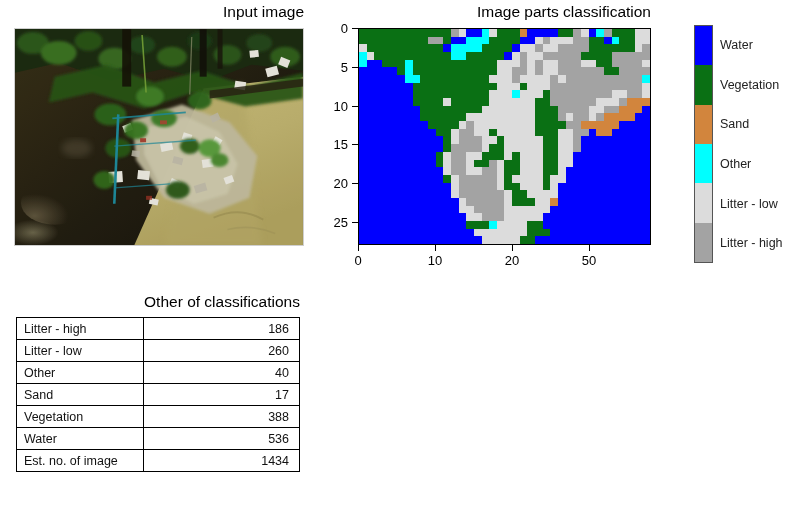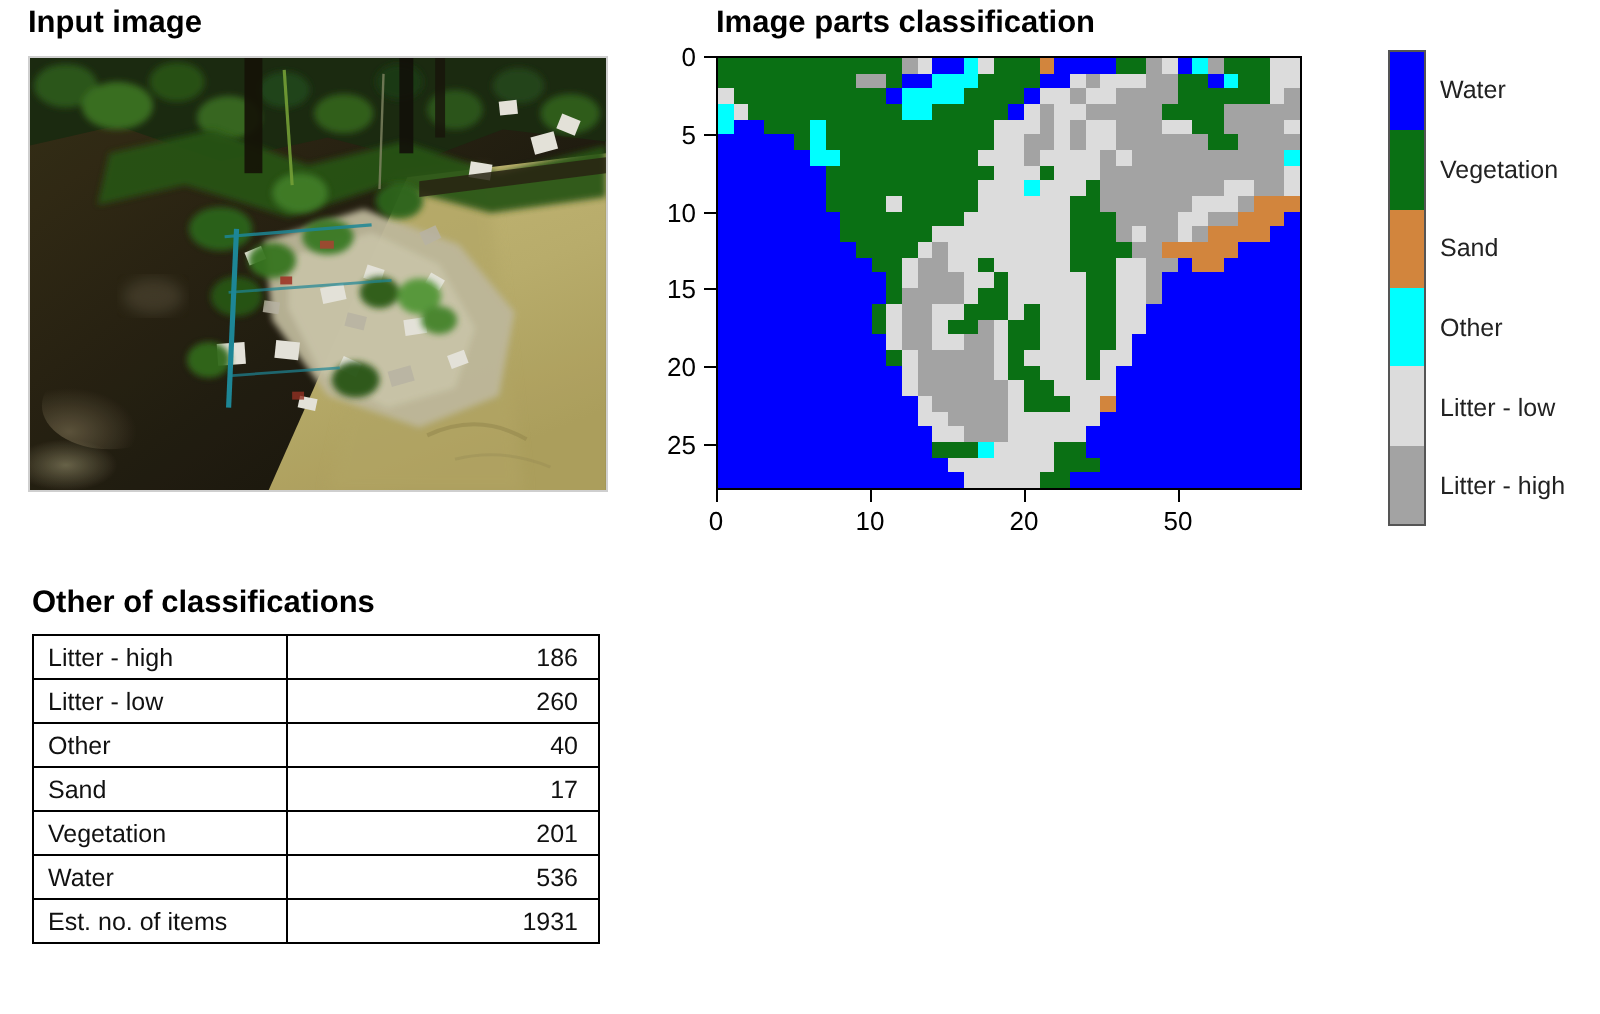--- a/index.html
+++ b/index.html
@@ -5,22 +5,22 @@
   html,body{margin:0;padding:0;}
   body{
     width:800px;height:507px;background:#ffffff;
     font-family:"Liberation Sans", sans-serif;
     color:#000;position:relative;overflow:hidden;
   }
   .panel{position:absolute;}
 
   
   .title{
-    font-size:15.5px;font-weight:700;color:#000;
-    text-align:left;white-space:nowrap;
+    font-size:15.5px;font-weight:400;color:#000;
+    text-align:right;white-space:nowrap;
   }
   #input-title{left:14px;top:3px;width:290px;}
   #cls-title{left:358px;top:3px;width:293px;}
   #table-title{left:16px;top:293px;width:284px;font-size:15.5px;}
 
   
   #photo-frame{
     left:14px;top:28px;width:290px;height:218px;
     border:1px solid #cfcfcf;box-sizing:border-box;overflow:hidden;
   }
@@ -1320,24 +1320,24 @@
       <tr>
         <td class="k">Other</td>
         <td class="v">40</td>
       </tr>
       <tr>
         <td class="k">Sand</td>
         <td class="v">17</td>
       </tr>
       <tr>
         <td class="k">Vegetation</td>
-        <td class="v">201</td>
+        <td class="v">388</td>
       </tr>
       <tr>
         <td class="k">Water</td>
         <td class="v">536</td>
       </tr>
       <tr>
-        <td class="k">Est. no. of items</td>
-        <td class="v">1931</td>
+        <td class="k">Est. no. of image</td>
+        <td class="v">1434</td>
       </tr>
     </tbody>
 </table>
 
 </body></html>

